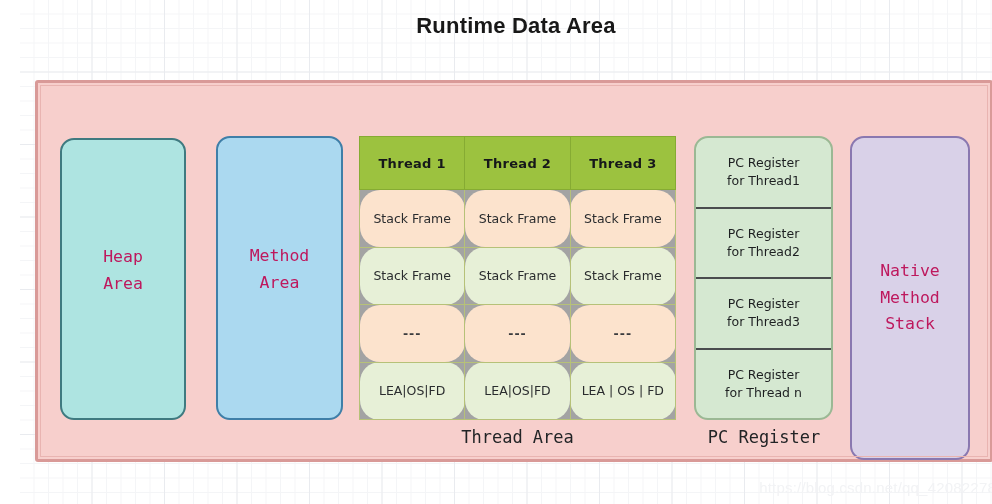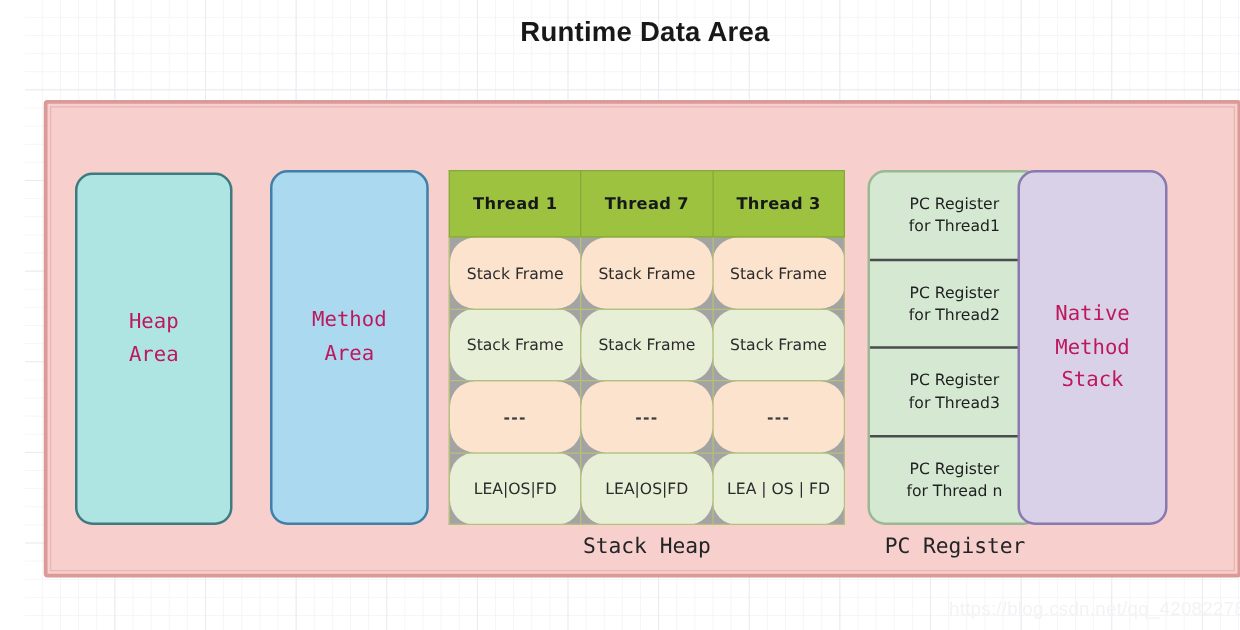--- a/index.html
+++ b/index.html
@@ -84,22 +84,22 @@
 
   #method-area {
     left: 178px; top: 53px;
     width: 127px; height: 284px;
     background: #abd9f0;
     border: 2px solid #3f7fa8;
   }
   #method-area .region-label { padding-bottom: 16px; }
 
   #native-method-stack {
-    left: 776px; top: 53px;
-    width: 120px; height: 284px;
+    left: 812px; top: 53px;
+    width: 120px; height: 324px;
     background: #d9d1e8;
     border: 2px solid #8a78b0;
   }
 
   
   #stack-table {
     position: absolute;
     left: 321px; top: 53px;
     width: 317px; height: 284px;
     border-collapse: collapse;
@@ -203,21 +203,21 @@
 
     <div class="region" id="method-area">
       <span class="region-label">Method
 Area</span>
     </div>
 
     <table id="stack-table">
       <thead>
         <tr>
           <th>Thread 1</th>
-          <th>Thread 7</th>
+          <th>Thread 2</th>
           <th>Thread 3</th>
         </tr>
       </thead>
       <tbody>
         <tr class="row-peach">
           <td>Stack Frame</td>
           <td>Stack Frame</td>
           <td>Stack Frame</td>
         </tr>
         <tr class="row-green">
@@ -248,20 +248,20 @@
       <div class="pc-cell">PC Register
 for  Thread n</div>
     </div>
 
     <div class="region" id="native-method-stack">
       <span class="region-label">Native
 Method
 Stack</span>
     </div>
 
-    <div class="caption" id="caption-stack-area">Stack Heap</div>
+    <div class="caption" id="caption-stack-area">Thread Area</div>
     <div class="caption" id="caption-pc-register">PC Register</div>
 
   </div>
 
   <div id="watermark">https://blog.csdn.net/qq_42082278</div>
 
 </div>
 
 </body></html>

